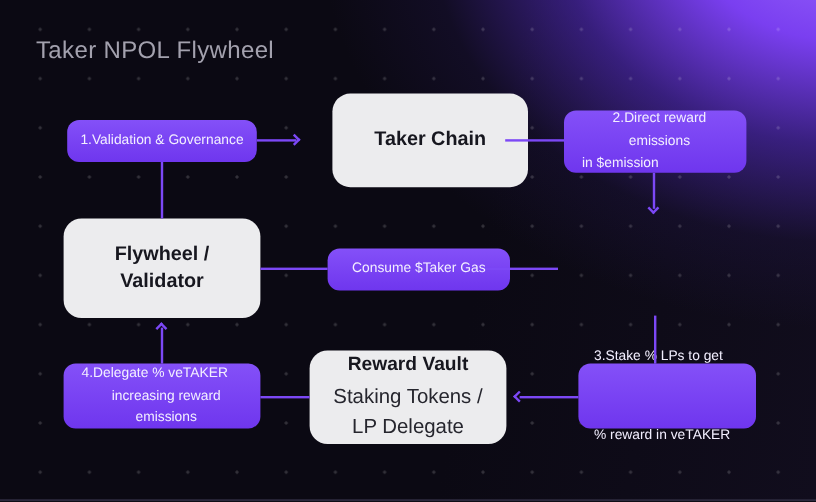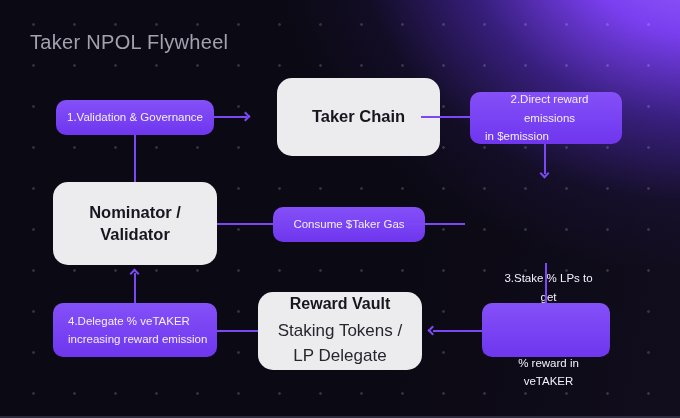--- a/index.html
+++ b/index.html
@@ -78,43 +78,43 @@
   <div class="node" style="left:258px;top:78px;width:163px;height:78px;margin-left:19px;">
     <span class="node-label">Taker Chain</span>
   </div>
 
   <div class="pill left" style="left:470px;top:92px;width:152px;height:52px;">
     <span>2.Direct reward emissions</span>
     <span>in $emission</span>
   </div>
 
   <div class="node" style="left:53px;top:182px;width:164px;height:83px;">
-    <span class="node-label">Nominator /</span>
+    <span class="node-label">Flywheel /</span>
     <span class="node-label">Validator</span>
   </div>
 
   <div class="pill center" style="left:273px;top:207px;width:152px;height:35px;">
     <span>Consume $Taker Gas</span>
   </div>
 
 
   <div class="node" style="left:258px;top:292px;width:164px;height:78px;">
     <span class="node-label" style="font-size:16px;">Reward Vault</span>
     <span class="node-sub" style="margin-top:3px;">Staking Tokens /</span>
     <span class="node-sub">LP Delegate</span>
   </div>
 
-  <div class="pill left" style="left:482px;top:303px;width:128px;height:54px;padding-left:13px;gap:48px;">
+  <div class="pill left" style="left:482px;top:303px;width:148px;height:54px;padding-left:13px;gap:48px;">
     <span>3.Stake % LPs to get</span>
     <span>% reward in veTAKER</span>
   </div>
 
   <div class="pill left" style="left:53px;top:303px;width:164px;height:54px;">
     <span>4.Delegate % veTAKER</span>
-    <span>increasing reward emission</span>
+    <span>increasing reward emissions</span>
   </div>
 
   <div class="h-line" style="left:214px;top:116px;width:33px;"></div>
   <div class="chev right" style="left:242px;top:113px;"></div>
 
   <div class="v-line" style="left:134px;top:135px;height:47px;"></div>
 
   <div class="h-line" style="left:421px;top:116px;width:49px;"></div>
 
   <div class="v-line" style="left:544px;top:144px;height:30px;"></div>

